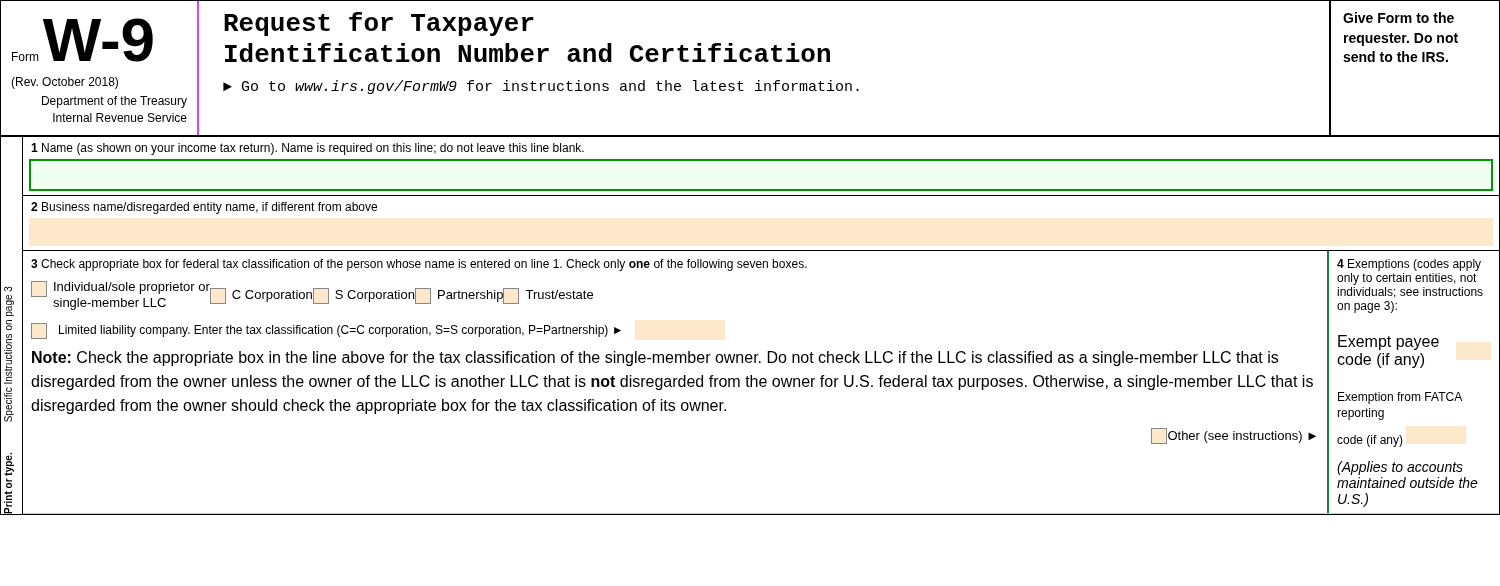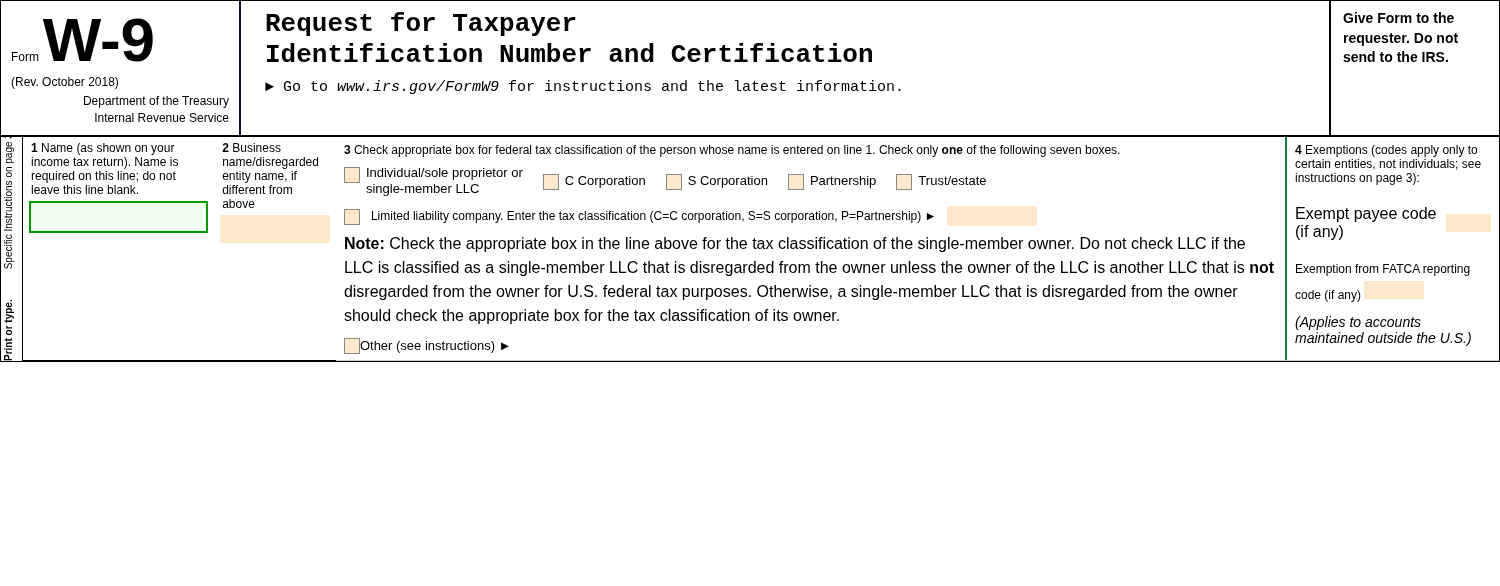--- a/index.html
+++ b/index.html
@@ -15,22 +15,22 @@
       border: 1px solid #000;
     }
 
     
     .header {
       display: flex;
       border-bottom: 2px solid #000;
     }
 
     .header-left {
-      width: 240px;
-      border-right: 2px solid #0f172a;
+      width: 198px;
+      border-right: 2px solid #d946ef;
       padding: 8px 10px;
       flex-shrink: 0;
     }
 
     .header-left .form-label {
       font-size: 12px;
       font-weight: normal;
     }
 
     .header-left .w9-title {
@@ -112,21 +112,21 @@
     }
 
     .rotated-text span:first-child {
       font-weight: bold;
     }
 
     
     .main-content {
       flex: 1;
       display: flex;
-      flex-direction: row;
+      flex-direction: column;
     }
 
     
     .field-row {
       border-bottom: 1px solid #000;
     }
 
     .field-label {
       padding: 4px 8px 2px;
       font-size: 12px;
@@ -155,40 +155,39 @@
       border-bottom: 1px solid #ccc;
     }
 
     .section-3 {
       flex: 1;
       border-right: 2px solid #15803d;
       padding: 6px 8px;
     }
 
     .section-4 {
-      width: 212px;
+      width: 170px;
       flex-shrink: 0;
       padding: 6px 8px;
       font-size: 12px;
     }
 
     .section-header {
       font-size: 12px;
       margin-bottom: 8px;
     }
 
     .section-header strong {
       font-weight: bold;
     }
 
     
     .checkbox-row {
       display: flex;
       align-items: center;
-      gap: 20px;
       margin: 8px 0;
       flex-wrap: nowrap;
     }
 
     .checkbox-item {
       display: flex;
       align-items: center;
       gap: 6px;
       font-size: 13px;
     }
@@ -240,20 +239,21 @@
     .note-text strong {
       font-weight: bold;
     }
 
     
     .other-row {
       display: flex;
       align-items: center;
       margin-top: 8px;
       font-size: 13px;
+      justify-content: flex-end;
     }
 
     
     .exempt-row {
       display: flex;
       align-items: center;
       gap: 4px;
       margin: 20px 0 8px;
       font-size: 16px;
     }

